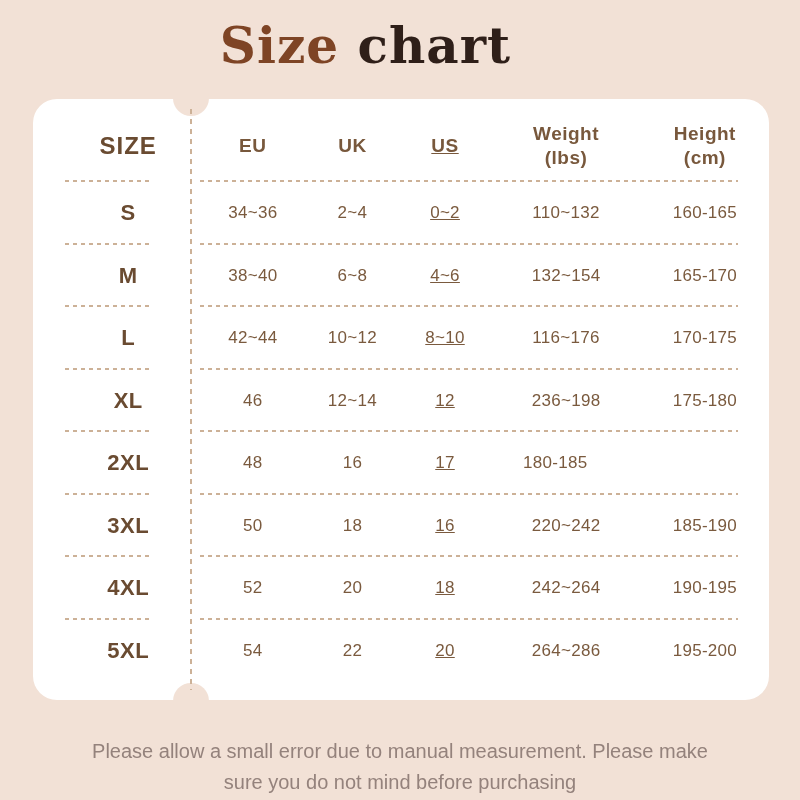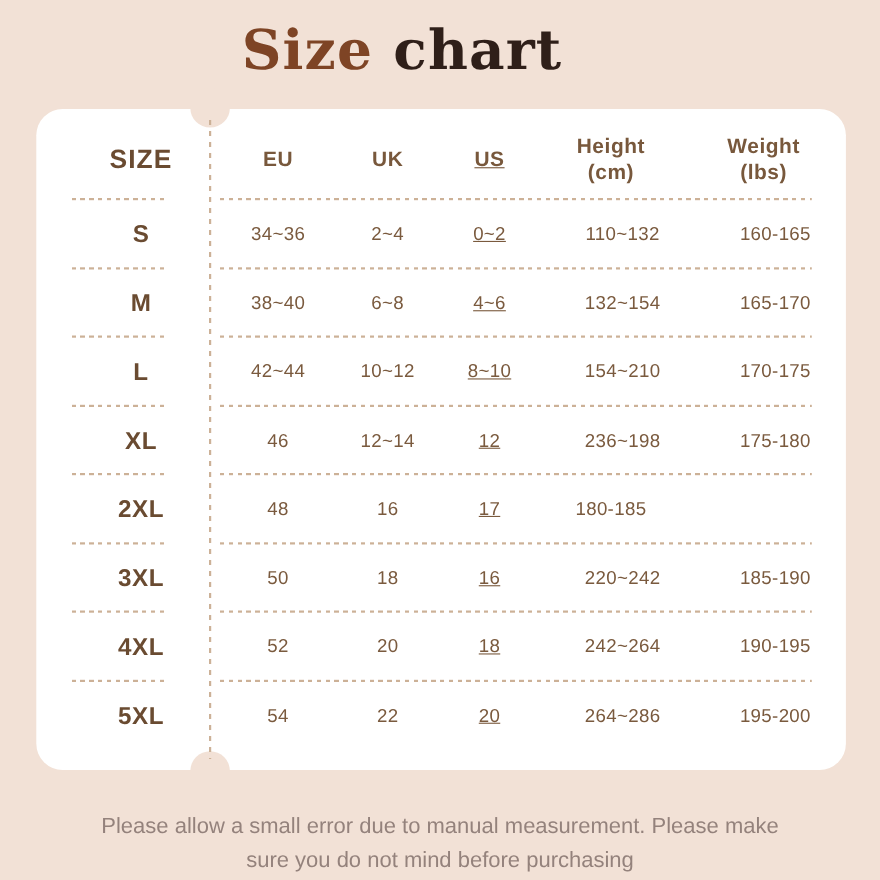--- a/index.html
+++ b/index.html
@@ -79,22 +79,22 @@
   <div class="notch bottom"></div>
   <div class="vline"></div>
 
   <div class="table">
 
     <div class="row header">
       <div class="cell c-size hdr-size">SIZE</div>
       <div class="cell c-eu hdr">EU</div>
       <div class="cell c-uk hdr">UK</div>
       <div class="cell c-us hdr">US</div>
+      <div class="cell c-weight hdr"><span>Weight</span><span class="unit">(lbs)</span></div>
       <div class="cell c-height hdr"><span>Height</span><span class="unit">(cm)</span></div>
-      <div class="cell c-weight hdr"><span>Weight</span><span class="unit">(lbs)</span></div>
       <div class="sep-size"></div>
       <div class="sep-data"></div>
     </div>
 
     <div class="row">
       <div class="cell c-size size-label">S</div>
       <div class="cell c-eu val">34~36</div>
       <div class="cell c-uk val">2~4</div>
       <div class="cell c-us val">0~2</div>
       <div class="cell c-weight val">110~132</div>
@@ -112,21 +112,21 @@
       <div class="cell c-height val">165-170</div>
       <div class="sep-size"></div>
       <div class="sep-data"></div>
     </div>
 
     <div class="row">
       <div class="cell c-size size-label">L</div>
       <div class="cell c-eu val">42~44</div>
       <div class="cell c-uk val">10~12</div>
       <div class="cell c-us val">8~10</div>
-      <div class="cell c-weight val">154~210</div>
+      <div class="cell c-weight val">116~176</div>
       <div class="cell c-height val">170-175</div>
       <div class="sep-size"></div>
       <div class="sep-data"></div>
     </div>
 
     <div class="row">
       <div class="cell c-size size-label">XL</div>
       <div class="cell c-eu val">46</div>
       <div class="cell c-uk val">12~14</div>
       <div class="cell c-us val">12</div>

